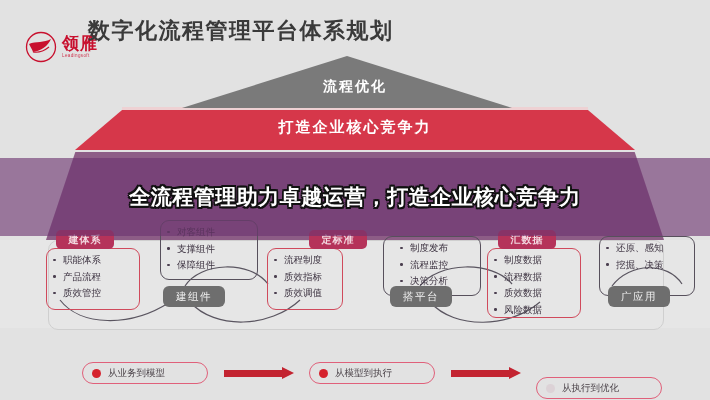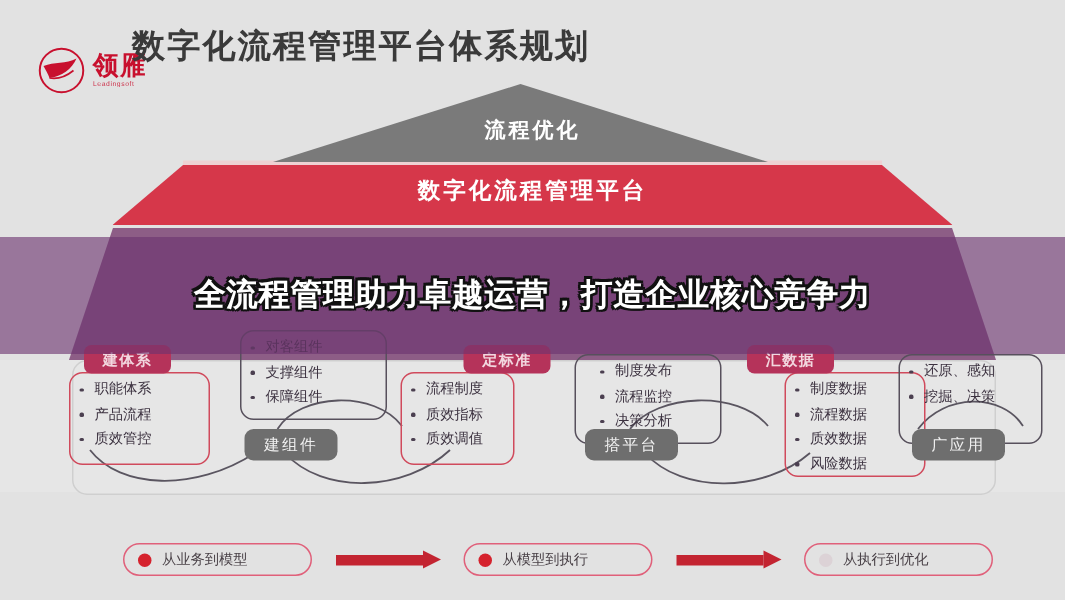--- a/index.html
+++ b/index.html
@@ -158,21 +158,21 @@
       </div>
     </div>
     <div class="header-title">数字化流程管理平台体系规划</div>
   </div>
 
   <div class="pyr-base"></div>
   <div class="pyr-mid"></div>
   <div class="pyr-sep"></div>
   <div class="pyr-top"></div>
   <div class="pyr-top-label">流程优化</div>
-  <div class="pyr-mid-label">数字化流程管理平台</div>
+  <div class="pyr-mid-label">打造企业核心竞争力</div>
 
   <div class="strip"></div>
   <div class="card"></div>
 
   <svg class="curves">
     <path d="M60 60 C80 86, 130 88, 170 62" fill="none" stroke="#5a5560" stroke-width="1.2"></path>
     <path d="M185 46 C200 22, 250 20, 268 44" fill="none" stroke="#5a5560" stroke-width="1.2"></path>
     <path d="M190 62 C215 90, 270 88, 300 60" fill="none" stroke="#5a5560" stroke-width="1.2"></path>
     <path d="M420 46 C438 22, 492 20, 512 44" fill="none" stroke="#5a5560" stroke-width="1.2"></path>
     <path d="M430 62 C455 90, 510 88, 540 62" fill="none" stroke="#5a5560" stroke-width="1.2"></path>
@@ -208,21 +208,21 @@
 
   <div class="box dark" style="left:383px;top:236px;width:98px;height:60px;padding-left:10px;">
     <ul>
       <li>制度发布</li>
       <li>流程监控</li>
       <li>决策分析</li>
     </ul>
   </div>
   <div class="tag-gray" style="left:390px;top:286px;">搭平台</div>
 
-  <div class="box red" style="left:487px;top:248px;width:94px;height:70px;margin-left:36px;">
+  <div class="box red" style="left:487px;top:248px;width:94px;height:70px;">
     <ul>
       <li>制度数据</li>
       <li>流程数据</li>
       <li>质效数据</li>
       <li>风险数据</li>
     </ul>
   </div>
   <div class="tag-red" style="left:498px;top:230px;">汇数据</div>
 
   <div class="box dark" style="left:599px;top:236px;width:96px;height:60px;">
@@ -246,19 +246,19 @@
       <div class="head" style="left:58px;"></div>
     </div>
     <div class="pill" style="left:309px;top:4px;width:126px;">
       <span class="dot"></span>
       <span class="lbl">从模型到执行</span>
     </div>
     <div class="arrow" style="left:451px;width:70px;">
       <div class="shaft" style="width:58px;"></div>
       <div class="head" style="left:58px;"></div>
     </div>
-    <div class="pill" style="left:536px;top:4px;width:126px;">
+    <div class="pill" style="left:536px;top:19px;width:126px;">
       <span class="dot mute"></span>
       <span class="lbl">从执行到优化</span>
     </div>
   </div>
 
 </div>
 
 </body></html>

